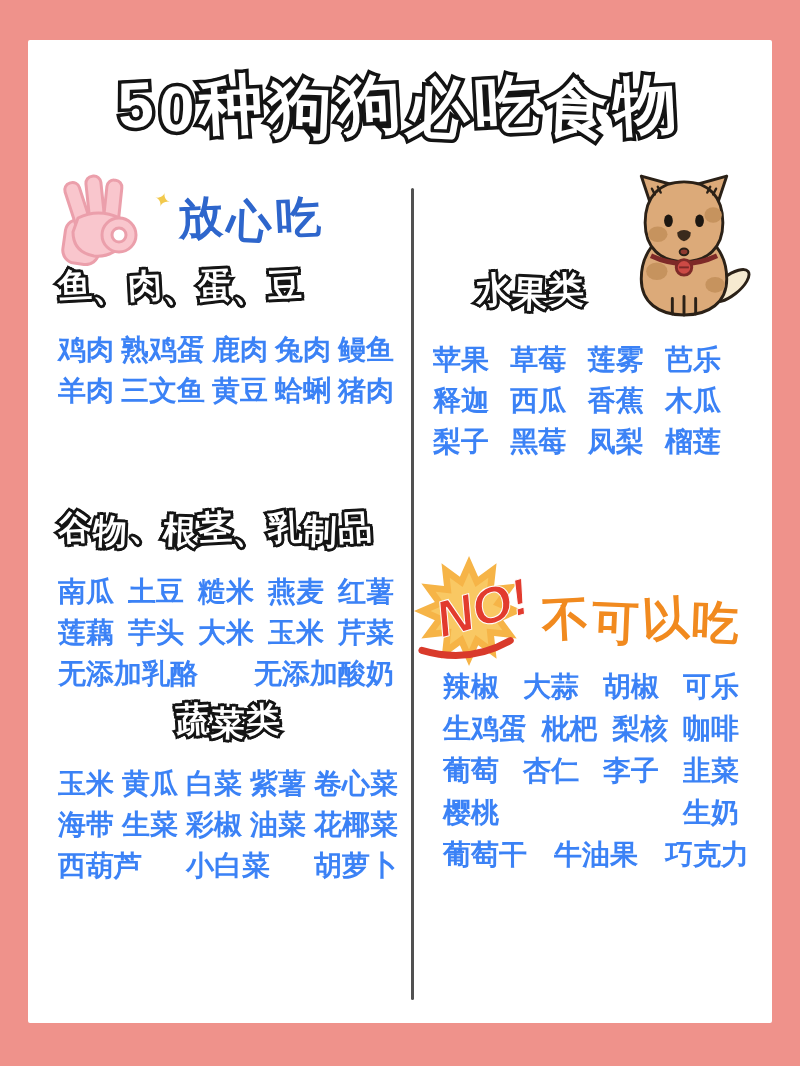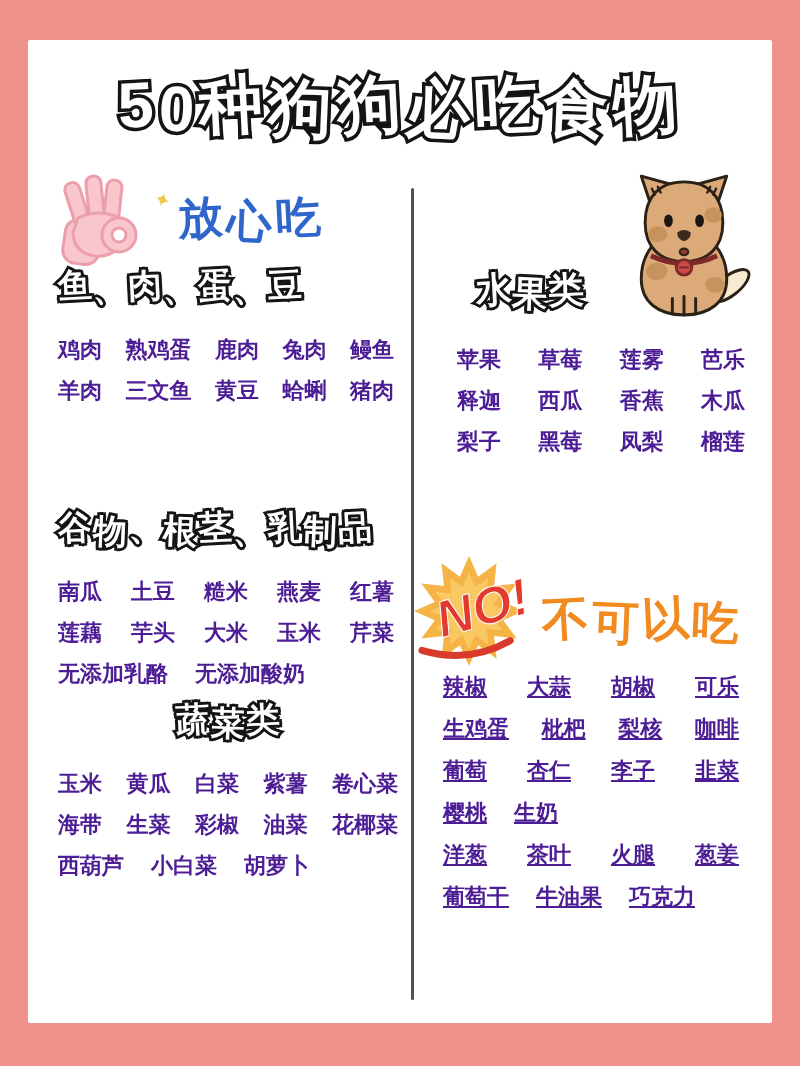--- a/index.html
+++ b/index.html
@@ -35,34 +35,34 @@
   .sparkle{position:absolute;left:96px;top:14px;font-size:20px;color:#f2c94c;transform:rotate(18deg);}
   .safe-label{font-size:45px;font-weight:900;color:#2e66cc;margin-left:28px;letter-spacing:4px;white-space:nowrap;}
   
   .section{position:absolute;}
   .sec-heading{font-size:34px;letter-spacing:1px;white-space:nowrap;line-height:46px;}
   .sec-fish{left:30px;top:224px;width:336px;}
   .sec-grain{left:30px;top:466px;width:336px;}
   .sec-veg{left:30px;top:658px;width:340px;}
   .sec-veg .sec-heading{text-align:center;}
   .rows{margin-top:20px;}
-  .food-row{display:flex;line-height:40px;font-size:22px;color:#4c1d95;font-weight:600;white-space:nowrap;margin-bottom:1px;}
+  .food-row{display:flex;line-height:40px;font-size:28px;color:#3b82f6;font-weight:600;white-space:nowrap;margin-bottom:1px;}
   .food-row.spread{justify-content:space-between;}
-  .food-row.loose{justify-content:flex-start;gap:27px;}
+  .food-row.loose{justify-content:space-between;gap:27px;}
   
   .divider{position:absolute;left:383px;top:148px;width:3px;height:812px;background:#515151;border-radius:2px;}
   
   .dog{position:absolute;left:588px;top:132px;}
   .fruit-heading{position:absolute;left:448px;top:228px;font-size:36px;}
-  .fruit-rows{position:absolute;left:429px;top:300px;width:288px;}
+  .fruit-rows{position:absolute;left:405px;top:300px;width:288px;}
   .fruit-rows .food-row{line-height:40px;}
   .no-header{position:absolute;left:378px;top:516px;display:flex;align-items:center;}
   .no-label{font-size:47px;font-weight:900;color:#f18a1f;letter-spacing:3px;margin-left:6px;margin-top:14px;white-space:nowrap;}
   .forbidden-rows{position:absolute;left:415px;top:626px;width:296px;}
-  .forbidden-rows .food-row{line-height:41px;text-decoration:underline;}
+  .forbidden-rows .food-row{line-height:41px;}
 </style>
 </head>
 <body>
 
 <div class="card">
 
   <div class="title outline comic"><span class="ch ch-b">5</span><span class="ch ch-a">0</span><span class="ch ch-b">种</span><span class="ch ch-a">狗</span><span class="ch ch-b">狗</span><span class="ch ch-a">必</span><span class="ch ch-b">吃</span><span class="ch ch-a">食</span><span class="ch ch-b">物</span></div>
 
   <div class="ok-badge">
     <div class="hand-wrap">
@@ -224,26 +224,20 @@
       <div class="food-row spread">
         <span class="food-item">葡萄</span>
         <span class="food-item">杏仁</span>
         <span class="food-item">李子</span>
         <span class="food-item">韭菜</span>
       </div>
       <div class="food-row loose">
         <span class="food-item">樱桃</span>
         <span class="food-item">生奶</span>
       </div>
-      <div class="food-row spread">
-        <span class="food-item">洋葱</span>
-        <span class="food-item">茶叶</span>
-        <span class="food-item">火腿</span>
-        <span class="food-item">葱姜</span>
-      </div>
       <div class="food-row loose">
         <span class="food-item">葡萄干</span>
         <span class="food-item">牛油果</span>
         <span class="food-item">巧克力</span>
       </div>
     </div>
 
 </div>
 
 </body></html>

